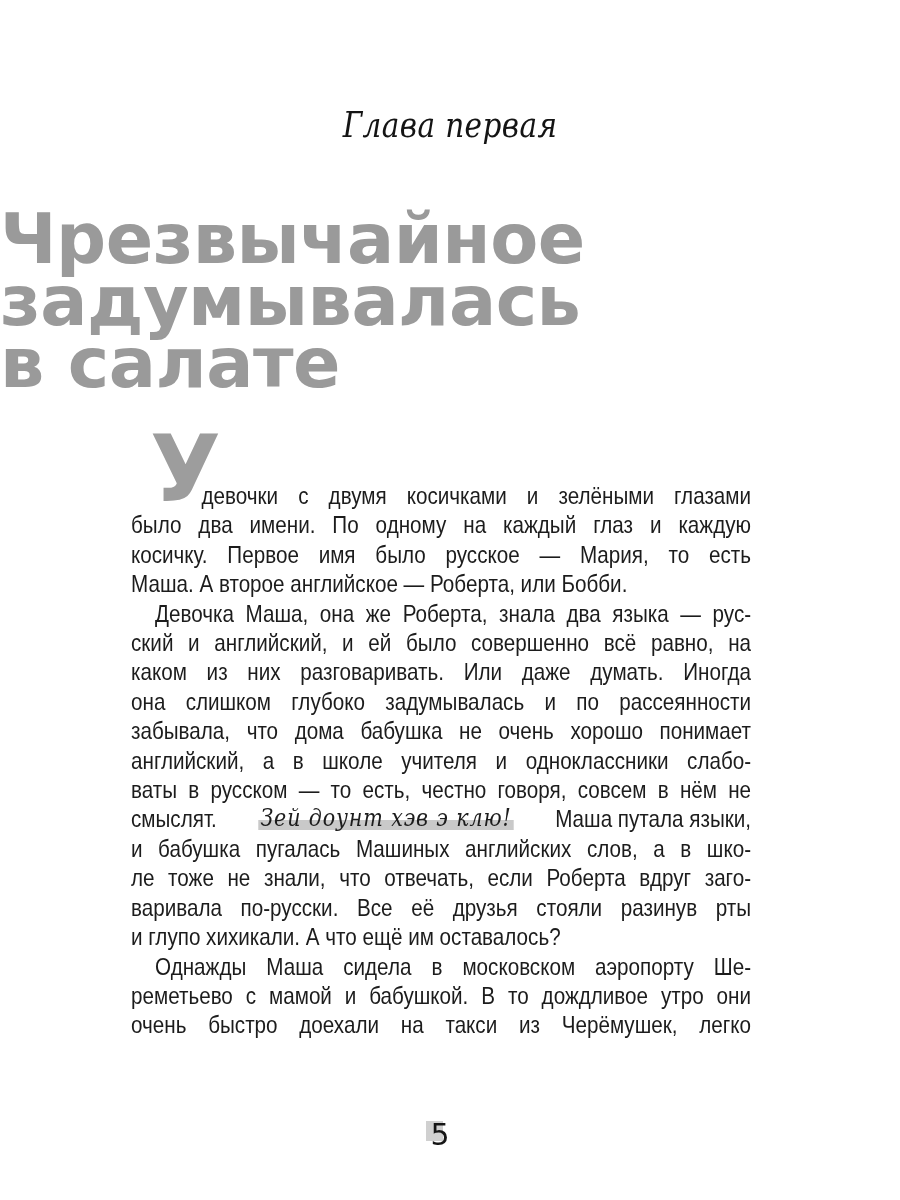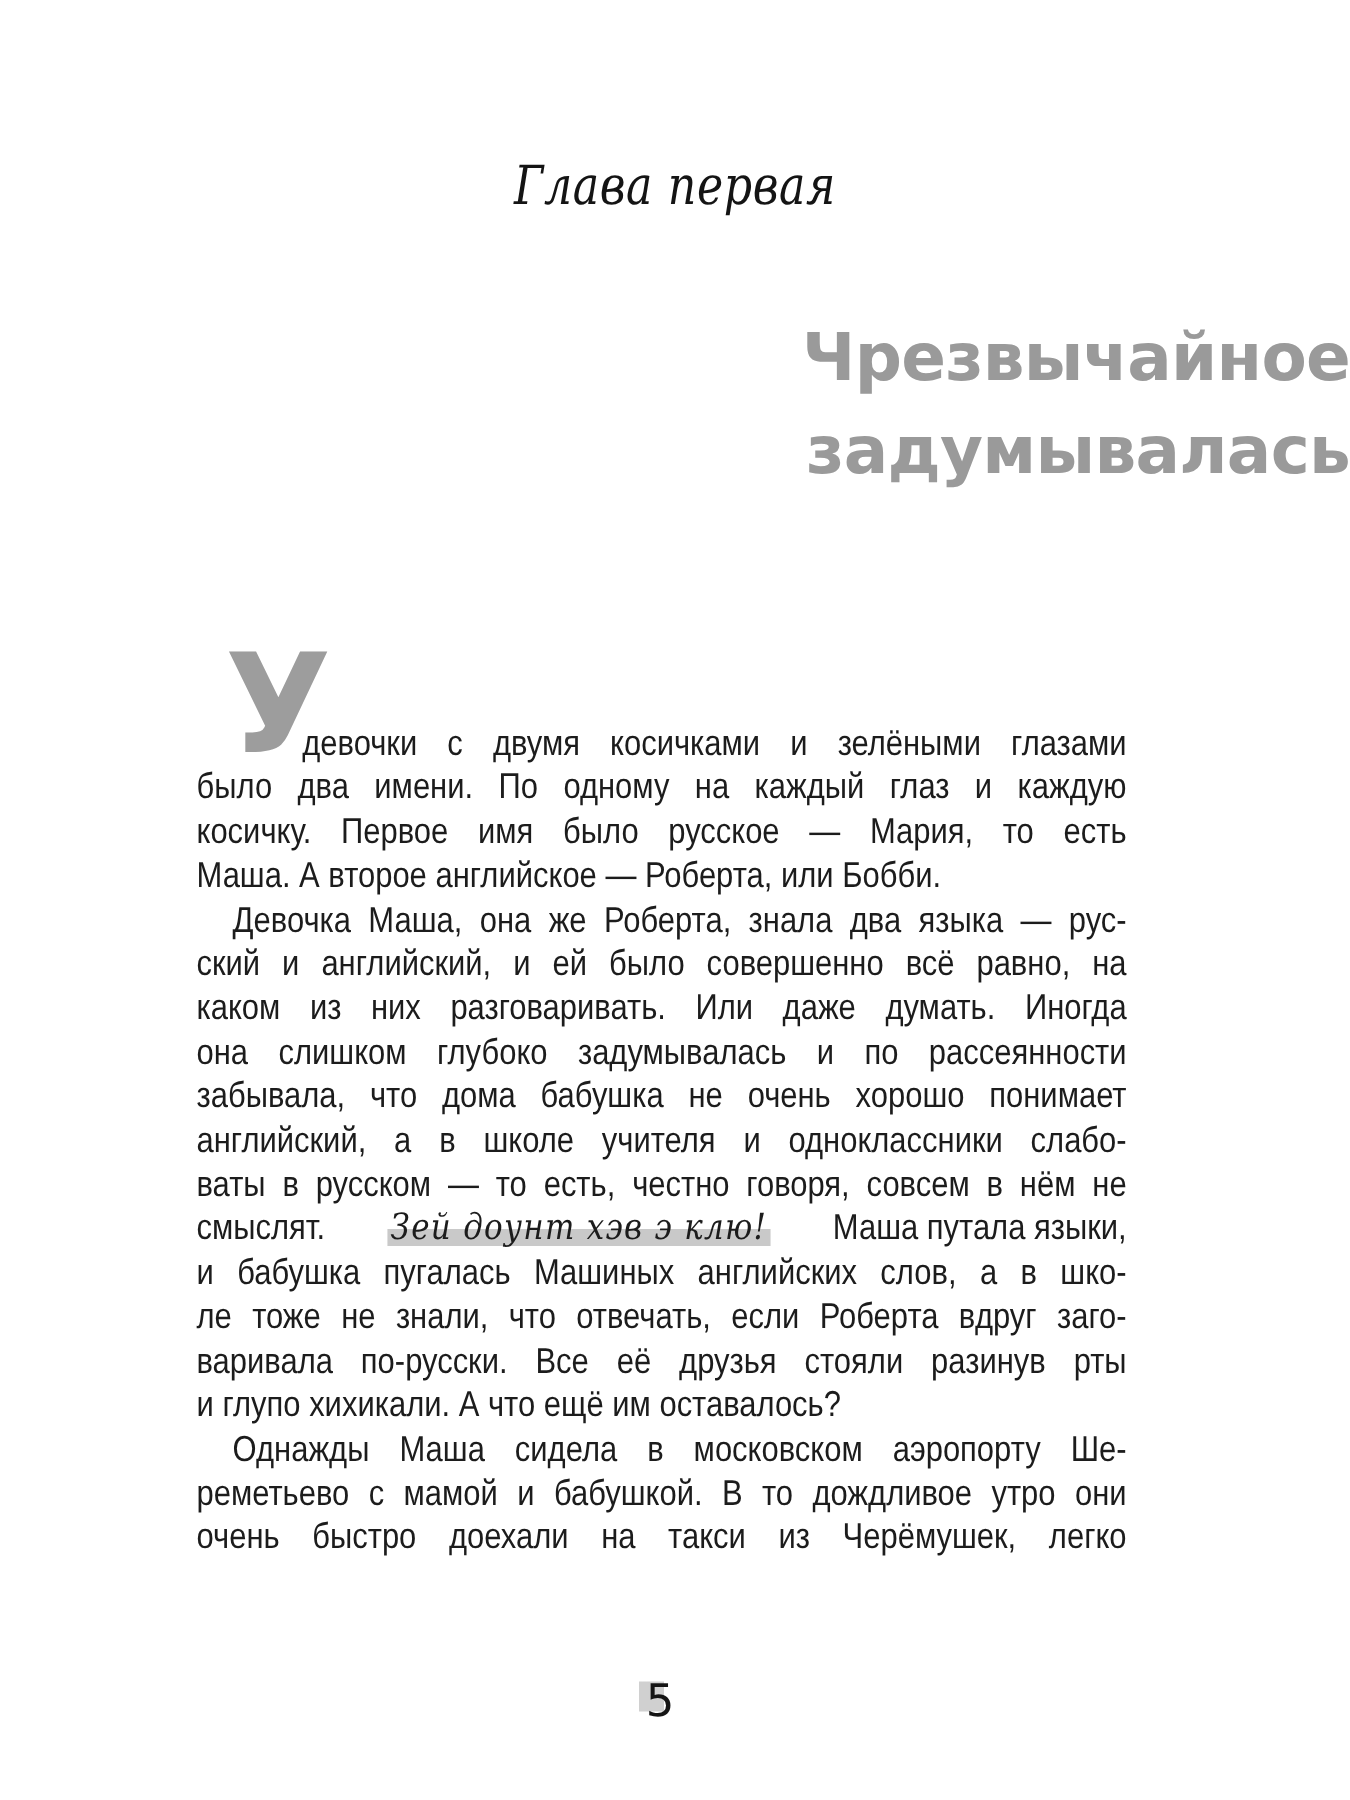--- a/index.html
+++ b/index.html
@@ -29,28 +29,27 @@
       font-style: italic;
       font-size: 36px;
       color: #141414;
       letter-spacing: 0.5px;
       transform: scaleX(0.82);
     }
     .chapter-title {
       position: absolute;
       left: 0; right: 0;
       top: 208px;
-      text-align: right;
+      text-align: left;
       font-family: "DejaVu Sans", sans-serif;
       font-weight: bold;
-      font-size: 44px;
+      font-size: 70px;
       line-height: 62px;
       color: #9a9a9a;
       letter-spacing: -0.5px;
-      margin-left: 38px;
     }
     .chapter-title div { white-space: nowrap; }
     .body-text {
       position: absolute;
       left: 131px;
       width: 620px;
       top: 481px;
       font-family: "Liberation Sans Narrow", "Liberation Sans", sans-serif;
       font-size: 24px;
       line-height: 29.4px;
@@ -105,20 +104,21 @@
 </head>
 <body>
 
 <div class="page">
 
   <div class="chapter-label">Глава первая</div>
 
   <div class="chapter-title">
     <div>Чрезвычайное</div>
     <div>задумывалась</div>
+    <div>в салате</div>
   </div>
 
   <div class="dropcap">У</div>
 
   <div class="body-text">
 
     <div class="line first">
         <span>девочки</span>
         <span>с</span>
         <span>двумя</span>

